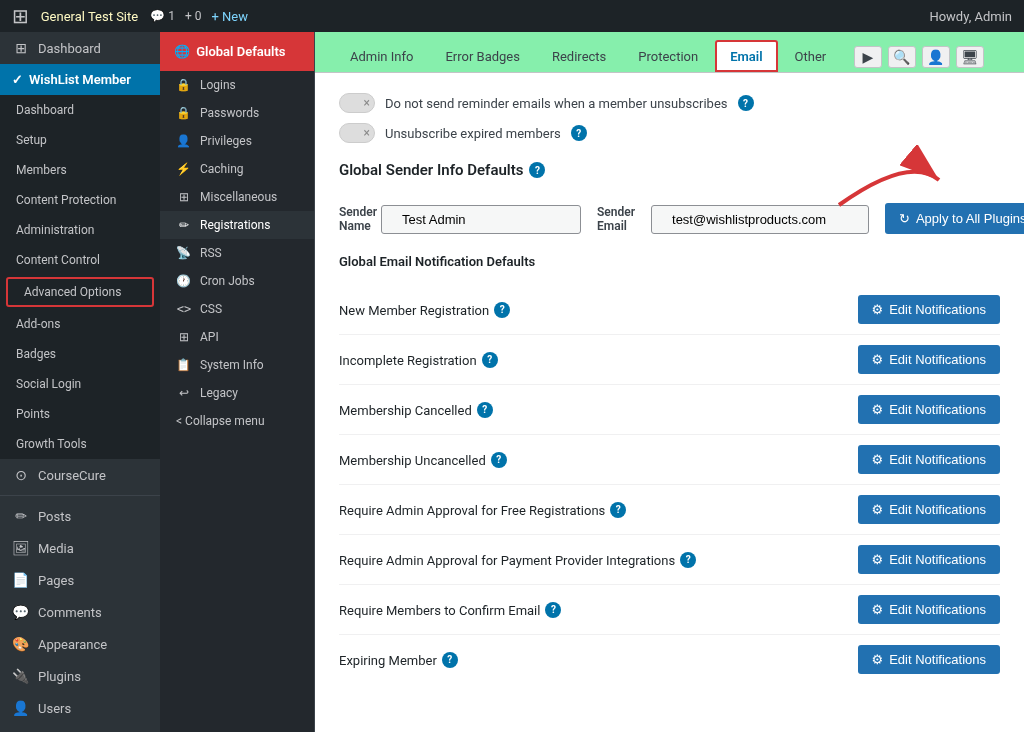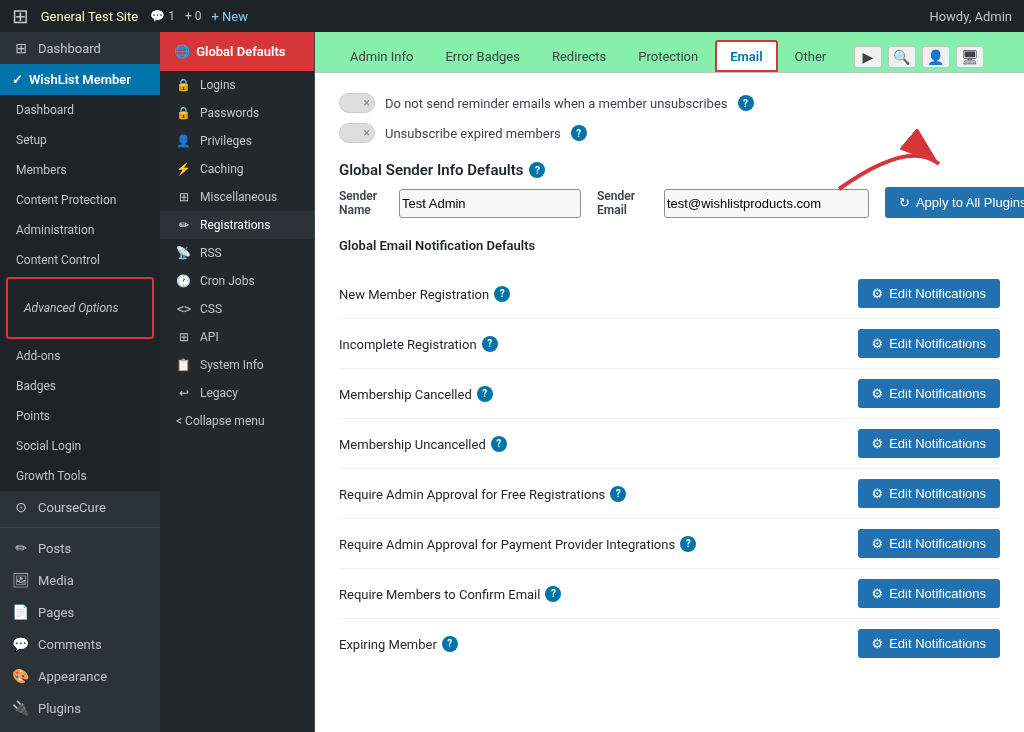--- a/index.html
+++ b/index.html
@@ -57,22 +57,21 @@
       padding: 8px 12px;
       font-size: 13px;
       font-weight: 600;
     }
     .wishlist-sub { background: #1d2327; }
     .wishlist-sub .sidebar-item { padding-left: 16px; font-size: 12px; }
     .advanced-options-item {
       border: 1px solid #d63638;
       border-radius: 3px;
       margin: 2px 6px;
-      padding: 22px 8px;
-      font-style: italic;
+      padding: 6px 8px;
     }
     .divider { height: 1px; background: #3c434a; margin: 4px 0; }
 
     
     .plugin-sidebar {
       width: 155px;
       background: #23282d;
       color: #c3c4c7;
       flex-shrink: 0;
       min-height: calc(100vh - 32px);
@@ -196,37 +195,37 @@
       font-weight: bold;
       cursor: pointer;
       flex-shrink: 0;
     }
 
     
     .section-title {
       font-size: 15px;
       font-weight: 600;
       color: #1d2327;
-      margin: 18px 0 8px;
+      margin: 18px 0 24px;
       display: flex;
       align-items: center;
       gap: 6px;
     }
 
     
     .sender-grid {
       display: flex;
       gap: 16px;
       align-items: flex-end;
       margin-bottom: 20px;
     }
     .sender-field { display: flex; flex-direction: row; gap: 4px; }
     .sender-field label { font-size: 12px; color: #3c434a; font-weight: 600; }
     .sender-field input {
-      padding: 6px 2px;
+      padding: 6px 20px;
       border: 1px solid #8c8f94;
       border-radius: 3px;
       font-size: 13px;
       background: #f6f7f7;
       width: 200px;
     }
 
     .apply-btn {
       background: #2271b1;
       color: #fff;
@@ -337,24 +336,24 @@
       <div class="sidebar-item advanced-options-item" style="border:2px solid #d63638; border-radius:3px; margin:2px 6px;">
         <span>Advanced Options</span>
       </div>
       <div class="sidebar-item">
         <span>Add-ons</span>
       </div>
       <div class="sidebar-item">
         <span>Badges</span>
       </div>
       <div class="sidebar-item">
+        <span>Social Login</span>
+      </div>
+      <div class="sidebar-item">
         <span>Points</span>
-      </div>
-      <div class="sidebar-item">
-        <span>Social Login</span>
       </div>
       <div class="sidebar-item">
         <span>Growth Tools</span>
       </div>
     </div>
     <div class="sidebar-item">
       <span class="icon">⊙</span>
       <span>CourseCure</span>
     </div>
     <div class="divider"></div>

